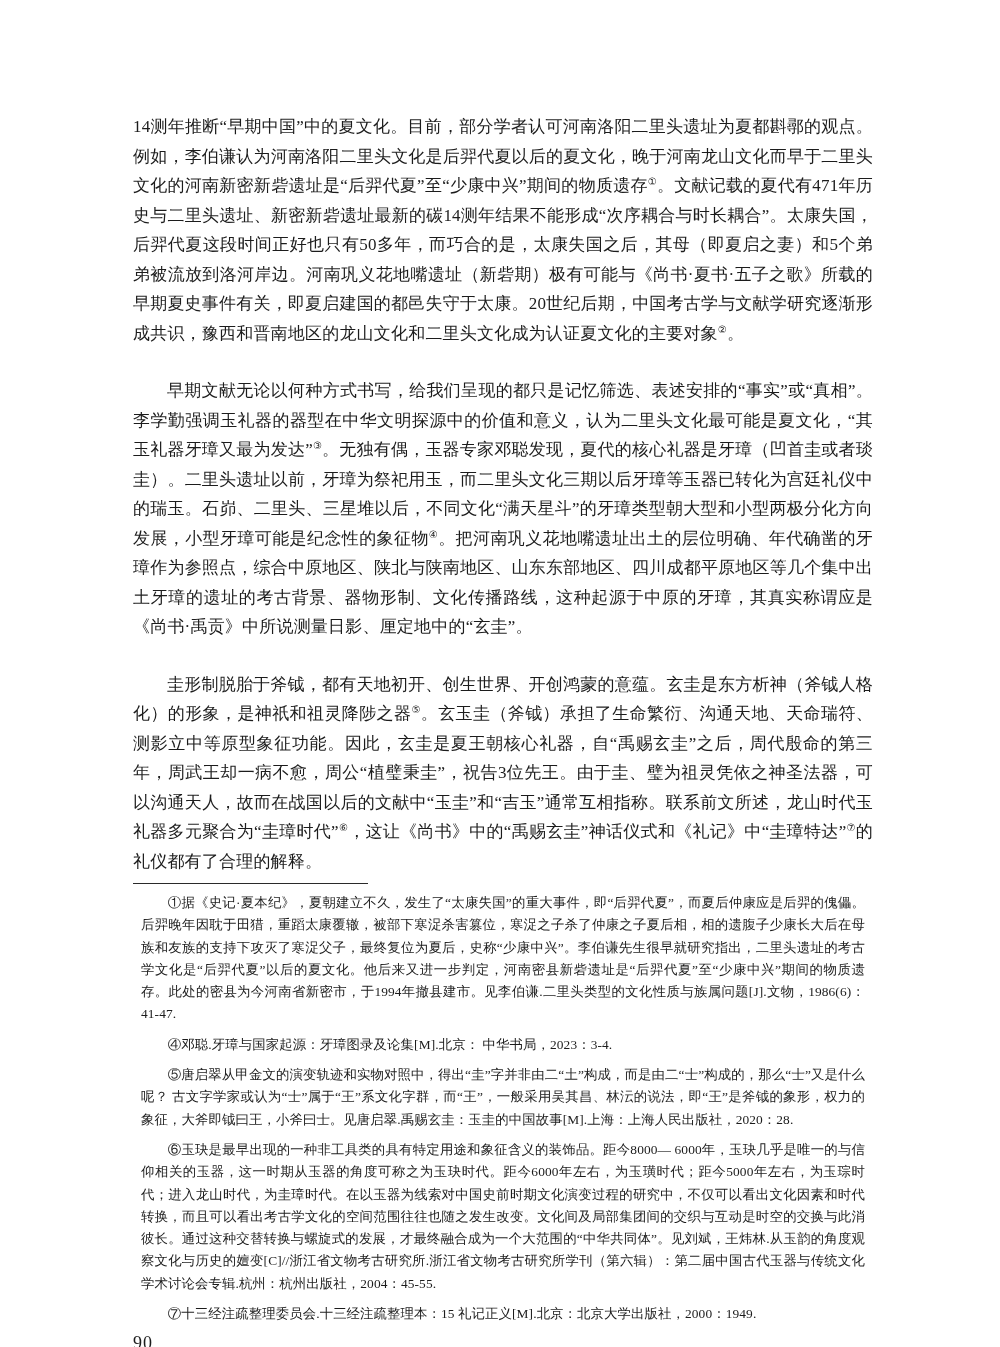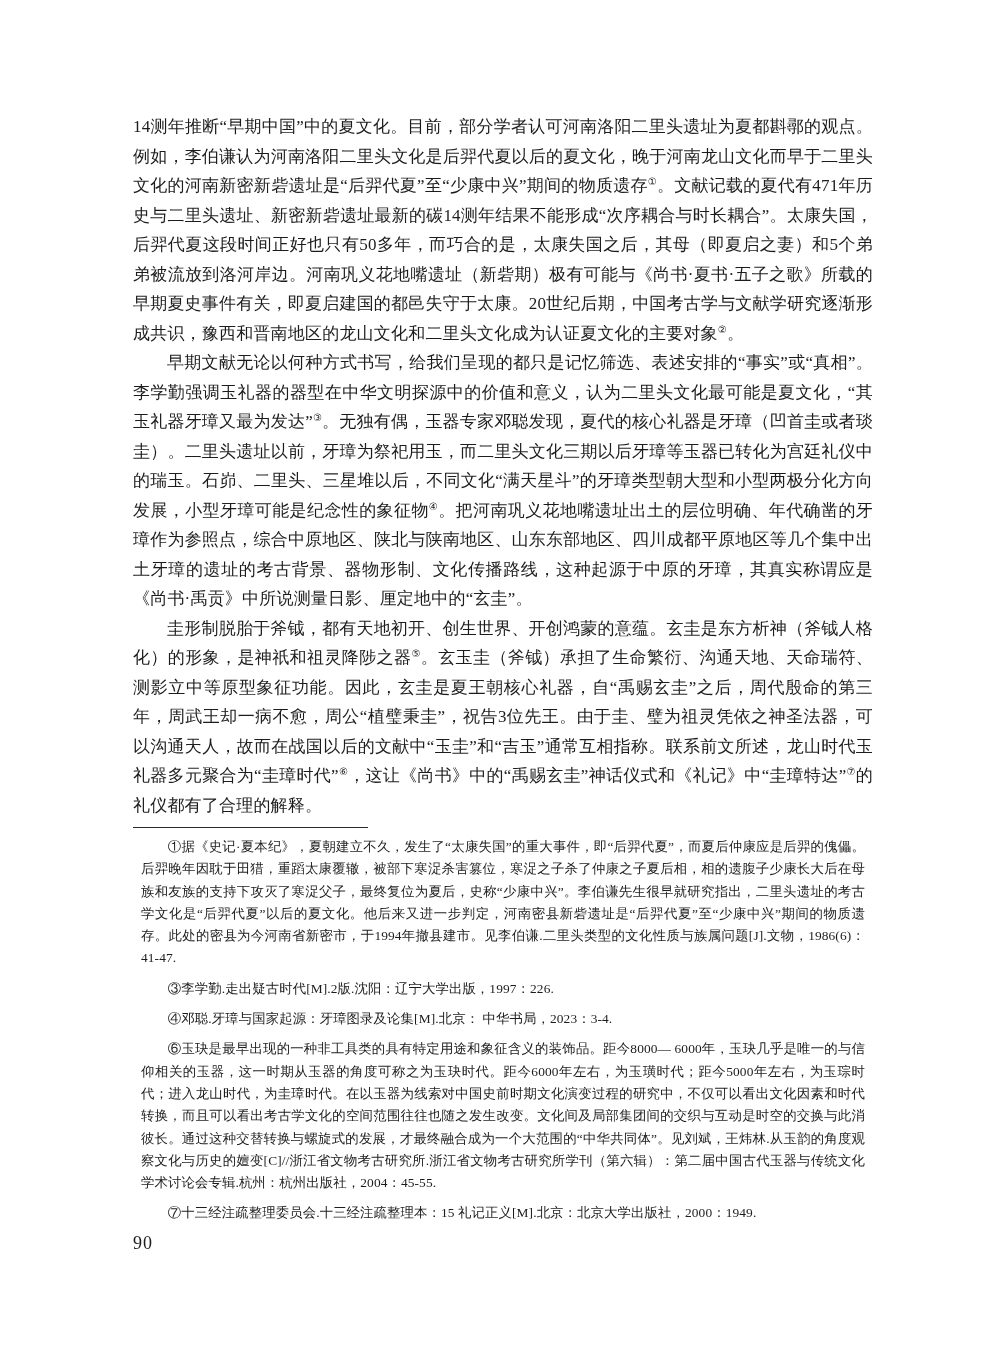--- a/index.html
+++ b/index.html
@@ -19,21 +19,21 @@
     width: 740px;
   }
   .body-para {
     margin: 0;
     font-size: 17px;
     line-height: 29.5px;
     text-align: justify;
     text-justify: inter-ideograph;
     letter-spacing: 0.2px;
   }
-  .body-para.indent { text-indent: 2em; }
+  .body-para.indent { text-indent: 2em; margin-top: 28px; }
   .body-para sup {
     font-size: 10px;
     line-height: 0;
     vertical-align: 6px;
   }
   .footnote-rule {
     border: none;
     border-top: 1.5px solid #2a2a2a;
     width: 235px;
     margin: 7px 0 5px 0;
@@ -60,20 +60,20 @@
 <div class="page">
   <div class="text-column">
     <div>
         <p class="body-para">14测年推断“早期中国”中的夏文化。目前，部分学者认可河南洛阳二里头遗址为夏都斟鄩的观点。例如，李伯谦认为河南洛阳二里头文化是后羿代夏以后的夏文化，晚于河南龙山文化而早于二里头文化的河南新密新砦遗址是“后羿代夏”至“少康中兴”期间的物质遗存<sup>①</sup>。文献记载的夏代有471年历史与二里头遗址、新密新砦遗址最新的碳14测年结果不能形成“次序耦合与时长耦合”。太康失国，后羿代夏这段时间正好也只有50多年，而巧合的是，太康失国之后，其母（即夏启之妻）和5个弟弟被流放到洛河岸边。河南巩义花地嘴遗址（新砦期）极有可能与《尚书·夏书·五子之歌》所载的早期夏史事件有关，即夏启建国的都邑失守于太康。20世纪后期，中国考古学与文献学研究逐渐形成共识，豫西和晋南地区的龙山文化和二里头文化成为认证夏文化的主要对象<sup>②</sup>。</p>
         <p class="body-para indent">早期文献无论以何种方式书写，给我们呈现的都只是记忆筛选、表述安排的“事实”或“真相”。李学勤强调玉礼器的器型在中华文明探源中的价值和意义，认为二里头文化最可能是夏文化，“其玉礼器牙璋又最为发达”<sup>③</sup>。无独有偶，玉器专家邓聪发现，夏代的核心礼器是牙璋（凹首圭或者琰圭）。二里头遗址以前，牙璋为祭祀用玉，而二里头文化三期以后牙璋等玉器已转化为宫廷礼仪中的瑞玉。石峁、二里头、三星堆以后，不同文化“满天星斗”的牙璋类型朝大型和小型两极分化方向发展，小型牙璋可能是纪念性的象征物<sup>④</sup>。把河南巩义花地嘴遗址出土的层位明确、年代确凿的牙璋作为参照点，综合中原地区、陕北与陕南地区、山东东部地区、四川成都平原地区等几个集中出土牙璋的遗址的考古背景、器物形制、文化传播路线，这种起源于中原的牙璋，其真实称谓应是《尚书·禹贡》中所说测量日影、厘定地中的“玄圭”。</p>
         <p class="body-para indent">圭形制脱胎于斧钺，都有天地初开、创生世界、开创鸿蒙的意蕴。玄圭是东方析神（斧钺人格化）的形象，是神祇和祖灵降陟之器<sup>⑤</sup>。玄玉圭（斧钺）承担了生命繁衍、沟通天地、天命瑞符、测影立中等原型象征功能。因此，玄圭是夏王朝核心礼器，自“禹赐玄圭”之后，周代殷命的第三年，周武王却一病不愈，周公“植璧秉圭”，祝告3位先王。由于圭、璧为祖灵凭依之神圣法器，可以沟通天人，故而在战国以后的文献中“玉圭”和“吉玉”通常互相指称。联系前文所述，龙山时代玉礼器多元聚合为“圭璋时代”<sup>⑥</sup>，这让《尚书》中的“禹赐玄圭”神话仪式和《礼记》中“圭璋特达”<sup>⑦</sup>的礼仪都有了合理的解释。</p>
       </div>
     <hr class="footnote-rule">
     <div>
         <p class="footnote">①据《史记·夏本纪》，夏朝建立不久，发生了“太康失国”的重大事件，即“后羿代夏”，而夏后仲康应是后羿的傀儡。后羿晚年因耽于田猎，重蹈太康覆辙，被部下寒浞杀害篡位，寒浞之子杀了仲康之子夏后相，相的遗腹子少康长大后在母族和友族的支持下攻灭了寒浞父子，最终复位为夏后，史称“少康中兴”。李伯谦先生很早就研究指出，二里头遗址的考古学文化是“后羿代夏”以后的夏文化。他后来又进一步判定，河南密县新砦遗址是“后羿代夏”至“少康中兴”期间的物质遗存。此处的密县为今河南省新密市，于1994年撤县建市。见李伯谦.二里头类型的文化性质与族属问题[J].文物，1986(6)：41-47.</p>
-        <p class="footnote">③李学勤.走出疑古时代[M].2版.沈阳：辽宁大学出版，1997：226.</p>
         <p class="footnote">④邓聪.牙璋与国家起源：牙璋图录及论集[M].北京： 中华书局，2023：3-4.</p>
+        <p class="footnote">⑤唐启翠从甲金文的演变轨迹和实物对照中，得出“圭”字并非由二“土”构成，而是由二“士”构成的，那么“士”又是什么呢？ 古文字学家或认为“士”属于“王”系文化字群，而“王”，一般采用吴其昌、林沄的说法，即“王”是斧钺的象形，权力的象征，大斧即钺曰王，小斧曰士。见唐启翠.禹赐玄圭：玉圭的中国故事[M].上海：上海人民出版社，2020：28.</p>
         <p class="footnote">⑥玉玦是最早出现的一种非工具类的具有特定用途和象征含义的装饰品。距今8000— 6000年，玉玦几乎是唯一的与信仰相关的玉器，这一时期从玉器的角度可称之为玉玦时代。距今6000年左右，为玉璜时代；距今5000年左右，为玉琮时代；进入龙山时代，为圭璋时代。在以玉器为线索对中国史前时期文化演变过程的研究中，不仅可以看出文化因素和时代转换，而且可以看出考古学文化的空间范围往往也随之发生改变。文化间及局部集团间的交织与互动是时空的交换与此消彼长。通过这种交替转换与螺旋式的发展，才最终融合成为一个大范围的“中华共同体”。见刘斌，王炜林.从玉韵的角度观察文化与历史的嬗变[C]//浙江省文物考古研究所.浙江省文物考古研究所学刊（第六辑）：第二届中国古代玉器与传统文化学术讨论会专辑.杭州：杭州出版社，2004：45-55.</p>
         <p class="footnote">⑦十三经注疏整理委员会.十三经注疏整理本：15 礼记正义[M].北京：北京大学出版社，2000：1949.</p>
       </div>
     <div class="page-number">90</div>
   </div>
 </div>
 
 </body></html>

